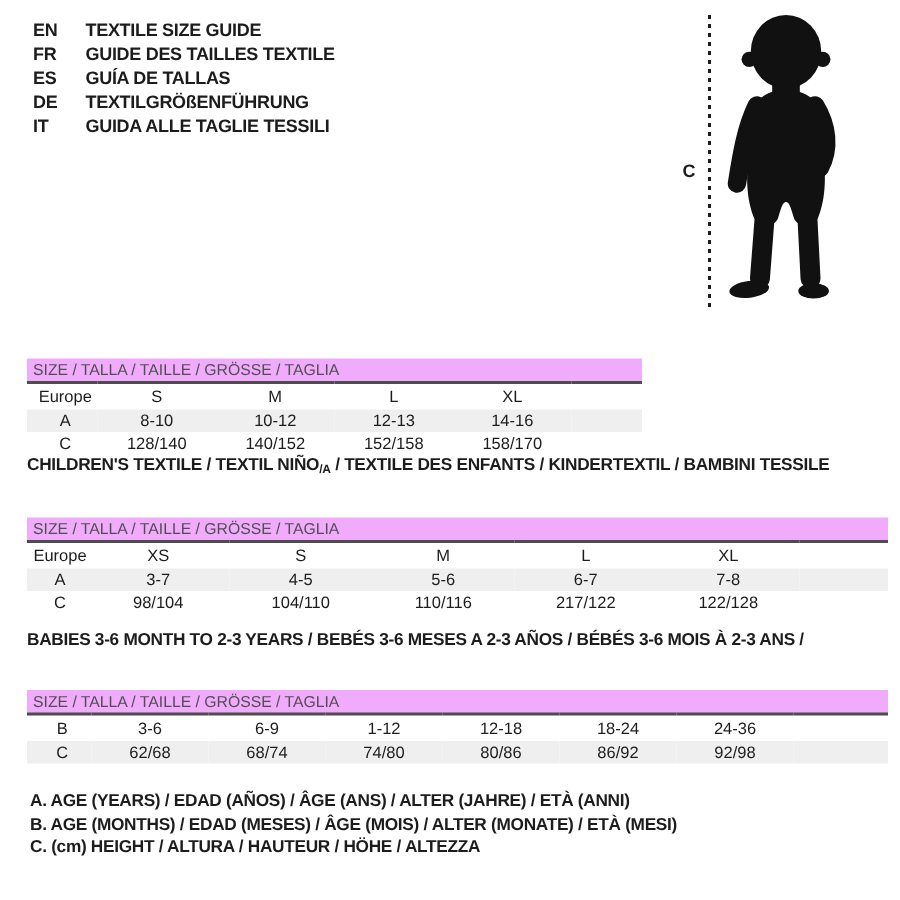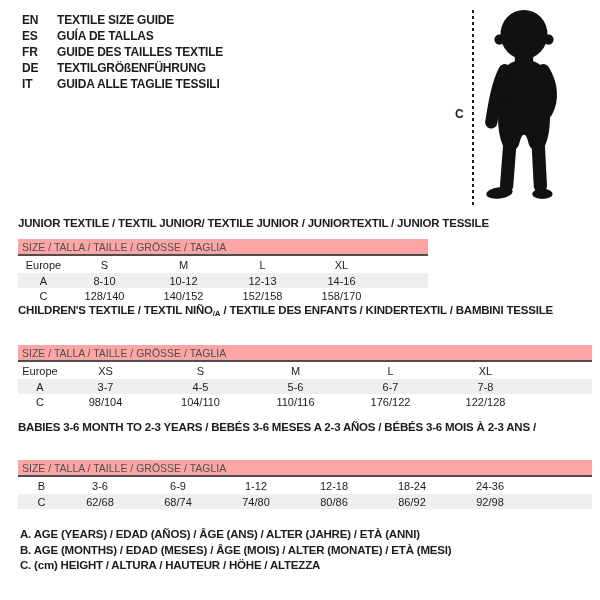--- a/index.html
+++ b/index.html
@@ -14,45 +14,45 @@
   
   .dash-line { position:absolute; left:472px; top:10px; width:2px; height:196px;
     background:repeating-linear-gradient(to bottom, #1c1c1c 0 3px, transparent 3px 6px); }
   .height-label { position:absolute; left:455px; top:107px; font-weight:700; font-size:12px; }
   .baby-svg { position:absolute; left:478px; top:4px; }
   
   .tbl-title { position:absolute; left:18px; font-weight:700; font-size:11.5px; letter-spacing:-0.2px; white-space:nowrap; }
   .tbl-title .subscript { font-size:8px; vertical-align:-2px; }
   .size-table { position:absolute; left:18px; border-collapse:collapse; table-layout:fixed; font-size:11px; }
   .size-table td { padding:0; height:15px; text-align:center; vertical-align:middle; white-space:nowrap; }
-  .bar-row td { background:#fca5a5; color:#4f4f4f; text-align:left; padding-left:4px;
+  .bar-row td { background:#f0abfc; color:#4f4f4f; text-align:left; padding-left:4px;
     height:15px; border-bottom:2px solid #4d4d4d; font-size:10.5px; }
   .head-row td { height:17px; }
   .rowlabel { text-align:left; padding-left:4px !important;margin-left:40px; }
   .shaded td { background:#efefef; }
   
   .notes { position:absolute; left:20px; top:527px; font-weight:700; font-size:11.5px; line-height:15.5px; letter-spacing:-0.2px; }
 </style>
 </head>
 <body>
 
 <div id="canvas">
 
   <div class="lang-block">
     <div class="lang-row">
       <span class="lang-code">EN</span>
       <span class="lang-label">TEXTILE SIZE GUIDE</span>
     </div>
     <div class="lang-row">
+      <span class="lang-code">FR</span>
+      <span class="lang-label">GUIDE DES TAILLES TEXTILE</span>
+    </div>
+    <div class="lang-row">
       <span class="lang-code">ES</span>
       <span class="lang-label">GUÍA DE TALLAS</span>
-    </div>
-    <div class="lang-row">
-      <span class="lang-code">FR</span>
-      <span class="lang-label">GUIDE DES TAILLES TEXTILE</span>
     </div>
     <div class="lang-row">
       <span class="lang-code">DE</span>
       <span class="lang-label">TEXTILGRÖßENFÜHRUNG</span>
     </div>
     <div class="lang-row">
       <span class="lang-code">IT</span>
       <span class="lang-label">GUIDA ALLE TAGLIE TESSILI</span>
     </div>
   </div>
@@ -67,21 +67,20 @@
     <path d="M45,51 C29,51 21,61 20,75 C19,87 20,95 22,103 L68,103 C70,95 71,87 70,75 C69,61 61,51 45,51 Z"></path>
     <path d="M26,61 C19,75 16,93 13,112" stroke="#111111" stroke-width="12" stroke-linecap="round" fill="none"></path>
     <path d="M64,61 C72,74 74,89 67,102" stroke="#111111" stroke-width="12" stroke-linecap="round" fill="none"></path>
     <path d="M20,100 C20,92 30,88 45,88 C60,88 70,92 70,100 C71,112 70,124 66,134 C63,141 52,141 50,134 C48,127 47,124 45,124 C43,124 42,127 40,134 C38,141 27,141 24,134 C20,124 19,112 20,100 Z"></path>
     <path d="M31,135 L28,174" stroke="#111111" stroke-width="13" stroke-linecap="round" fill="none"></path>
     <path d="M59,135 L61,174" stroke="#111111" stroke-width="13" stroke-linecap="round" fill="none"></path>
     <ellipse cx="21" cy="181" rx="13" ry="5.5" transform="rotate(-7 21 181)"></ellipse>
     <ellipse cx="63" cy="182" rx="10" ry="5"></ellipse>
   </svg>
 
-  <div class="tbl-title" style="top:217px">JUNIOR TEXTILE / TEXTIL JUNIOR/ TEXTILE JUNIOR / JUNIORTEXTIL / JUNIOR TESSILE</div>
   <table class="size-table" style="top:239px; width:410px">
     <colgroup>
         <col style="width:47px">
         <col style="width:79px">
         <col style="width:79px">
         <col style="width:79px">
         <col style="width:79px">
         <col>
       </colgroup>
     <tbody>
@@ -148,21 +147,21 @@
       <td>5-6</td>
       <td>6-7</td>
       <td>7-8</td>
       <td></td>
     </tr>
     <tr>
       <td class="rowlabel">C</td>
       <td>98/104</td>
       <td>104/110</td>
       <td>110/116</td>
-      <td>176/122</td>
+      <td>217/122</td>
       <td>122/128</td>
       <td></td>
     </tr>
   </tbody>
     </table>
 
   <div class="tbl-title" style="top:420px; line-height:15px">
     <div>BABIES 3-6 MONTH TO 2-3 YEARS / BEBÉS 3-6 MESES A 2-3 AÑOS / BÉBÉS 3-6 MOIS À 2-3 ANS /</div>
   </div>
   <table class="size-table" style="top:460px; width:574px">

